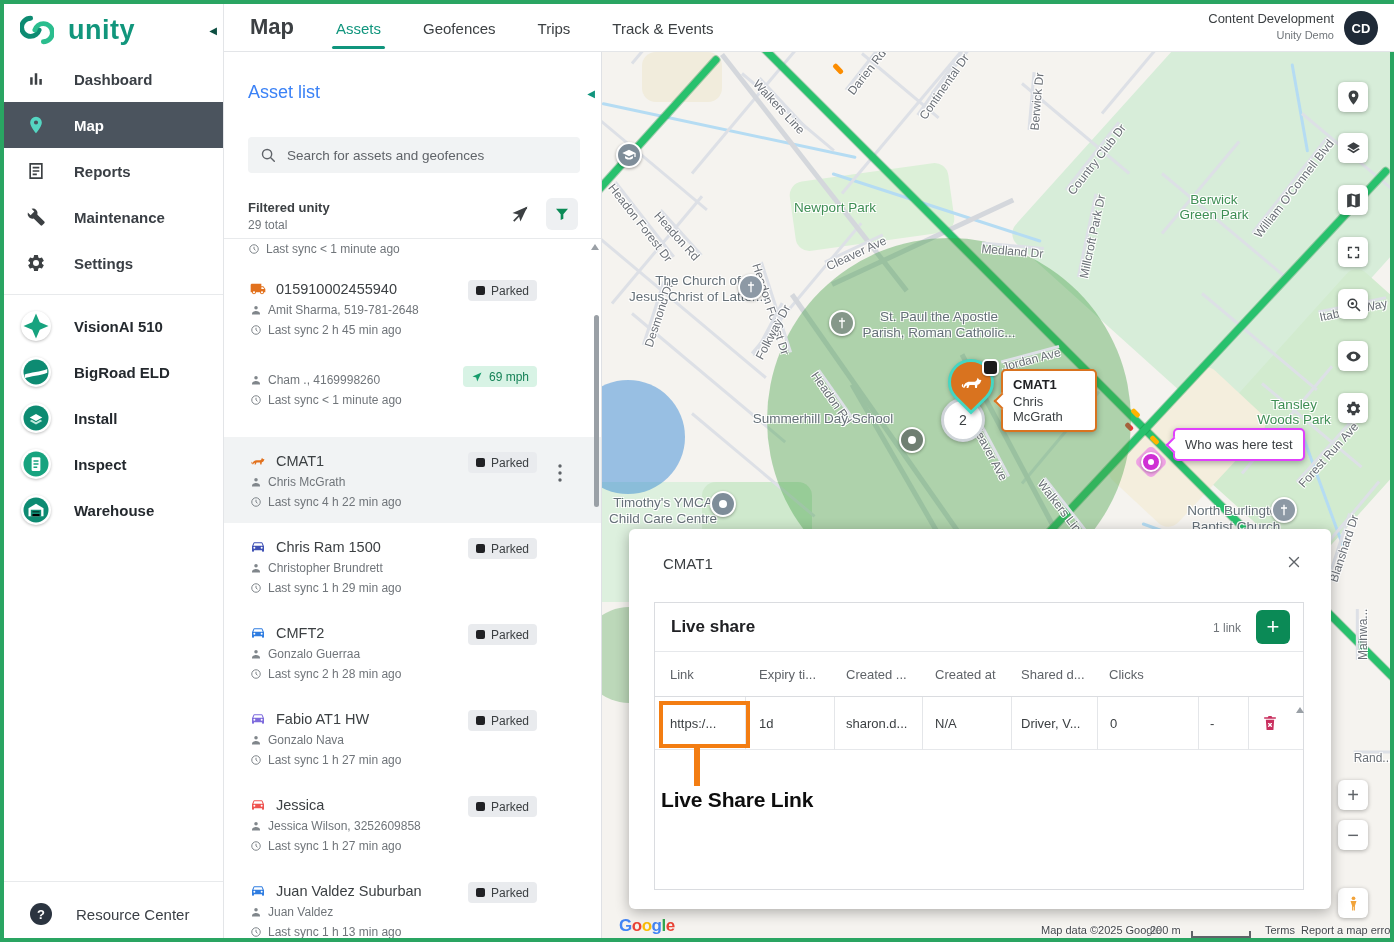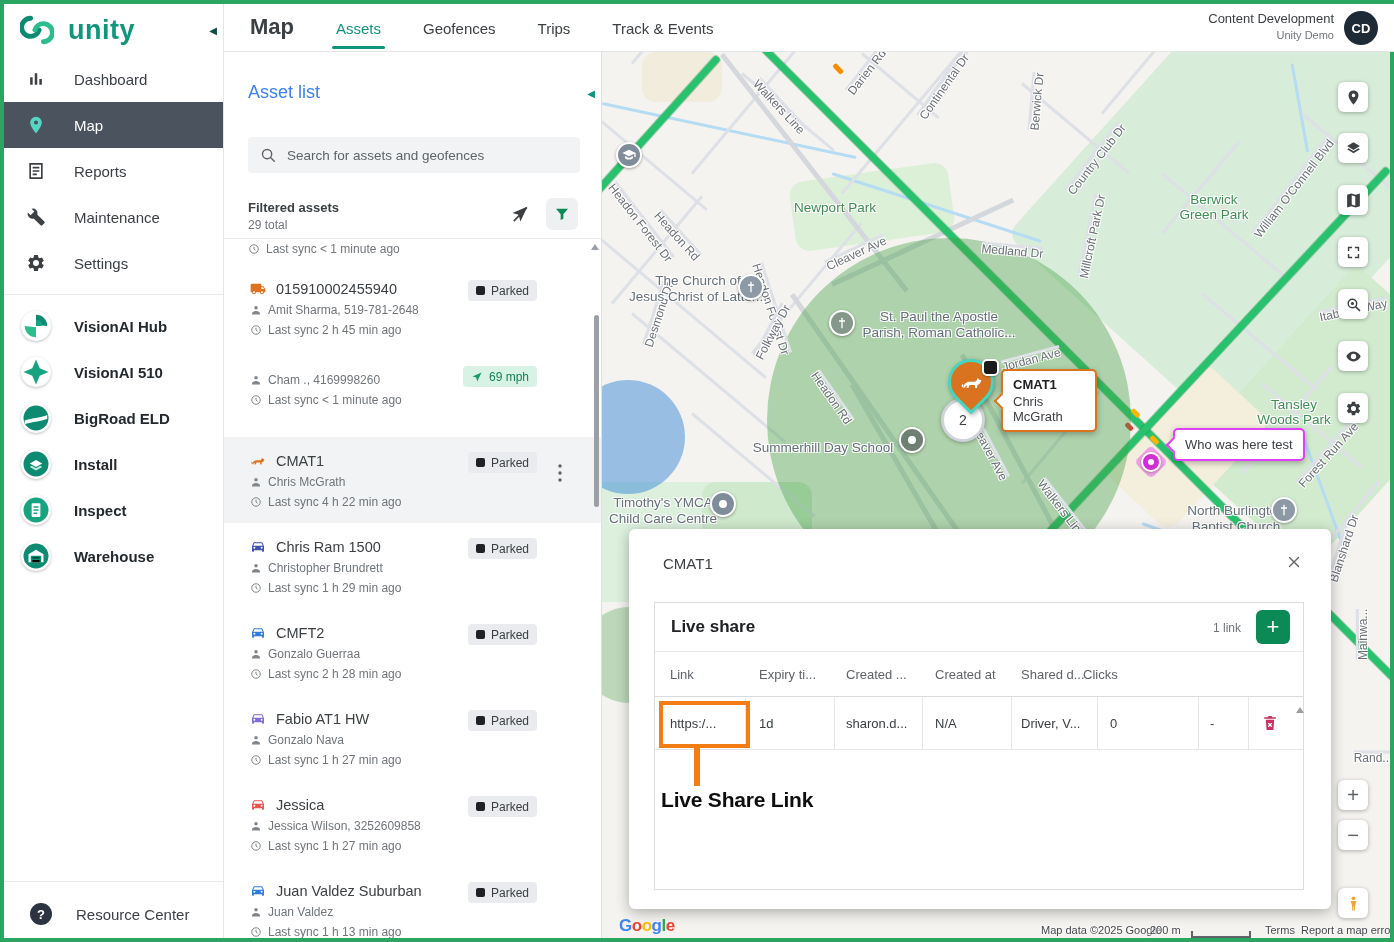--- a/index.html
+++ b/index.html
@@ -11,21 +11,21 @@
   .sidebar { position:absolute; left:0; top:0; width:220px; height:934px; background:#fff;
     border-right:1px solid #e3e5e8; z-index:5; }
   .logo-row { height:52px; display:flex; align-items:center; padding-left:16px; position:relative; }
   .logo-mark { width:34px; height:34px; display:inline-block; }
   .logo-mark svg { width:100%; height:100%; }
   .logo-text { font-size:27px; font-weight:700; color:#11967c; margin-left:14px; letter-spacing:.5px; }
   .side-collapse { position:absolute; right:6px; top:21px; font-size:10px; color:#0d4f42; }
   .nav-item { height:46px; display:flex; align-items:center; cursor:pointer; position:relative; color:#3a3f45; }
   .nav-item .nicon { width:20px; height:20px; margin-left:22px; color:#3c4043; flex:0 0 20px; }
   .nav-item .nicon svg { width:100%; height:100%; }
-  .nav-item .nlabel { margin-left:28px; font-size:15px; font-weight:400; }
+  .nav-item .nlabel { margin-left:28px; font-size:15px; font-weight:700; }
   .nav-item.selected { background:#4b545e; color:#fff; }
   .nav-item.selected .nicon { color:#55d6c2; }
   .side-divider { height:1px; background:#e8eaec; margin:8px 0; }
   .app-item .aicon { width:30px; height:30px; margin-left:17px; flex:0 0 30px; border-radius:50%;
     box-shadow:0 1px 3px rgba(0,0,0,.25); background:#fff; }
   .app-item .aicon svg { width:100%; height:100%; }
   .app-item .nlabel { margin-left:23px; font-weight:700; color:#24292e; }
   .side-footer { position:absolute; bottom:0; left:0; right:0; }
   .qmark { width:22px; height:22px; margin-left:26px; border-radius:50%; background:#2b3440; color:#fff;
     font-size:13px; font-weight:700; display:flex; align-items:center; justify-content:center; flex:0 0 22px; }
@@ -219,28 +219,20 @@
           <span class="nicon"><svg viewBox="0 0 24 24">
               <path fill="currentColor" d="M19.14 12.94c.04-.3.06-.61.06-.94s-.02-.64-.07-.94l2.03-1.58a.49.49 0 0 0 .12-.61l-1.92-3.32a.49.49 0 0 0-.59-.22l-2.39.96c-.5-.38-1.03-.7-1.62-.94l-.36-2.54a.48.48 0 0 0-.48-.41h-3.84a.48.48 0 0 0-.47.41l-.36 2.54c-.59.24-1.13.57-1.62.94l-2.39-.96a.48.48 0 0 0-.59.22L2.73 8.87c-.12.21-.08.47.12.61l2.03 1.58c-.05.3-.09.63-.09.94s.02.64.07.94l-2.03 1.58a.49.49 0 0 0-.12.61l1.92 3.32c.12.22.37.29.59.22l2.39-.96c.5.38 1.03.7 1.62.94l.36 2.54c.05.24.24.41.48.41h3.84c.24 0 .44-.17.47-.41l.36-2.54c.59-.24 1.13-.56 1.62-.94l2.39.96c.22.08.47 0 .59-.22l1.92-3.32a.49.49 0 0 0-.12-.61zM12 15.6A3.6 3.6 0 1 1 15.6 12 3.6 3.6 0 0 1 12 15.6z"></path>
             </svg></span>
           <span class="nlabel">Settings</span>
         </div>
       </nav>
     <div class="side-divider"></div>
     <nav id="nav-apps">
         <div class="nav-item app-item">
           <span class="aicon"><svg viewBox="0 0 24 24">
-              <path fill="#0d8b72" d="M12 3a9 9 0 0 1 9 9l-9-1z"></path>
-              <path fill="#2bbd8e" d="M12 21a9 9 0 0 1-9-9l9 1z"></path>
-              <path fill="#17a37f" d="M12 7a5 5 0 0 1 5 5h-5z"></path>
-            </svg></span>
-          <span class="nlabel">VisionAI Hub</span>
-        </div>
-        <div class="nav-item app-item">
-          <span class="aicon"><svg viewBox="0 0 24 24">
               <path fill="#17a37f" d="M12 2l3 7-3 3-3-3zM22 12l-7 3-3-3 3-3zM12 22l-3-7 3-3 3 3zM2 12l7-3 3 3-3 3z"></path>
             </svg></span>
           <span class="nlabel">VisionAI 510</span>
         </div>
         <div class="nav-item app-item">
           <span class="aicon"><svg viewBox="0 0 24 24">
               <circle cx="12" cy="12" r="10" fill="#0d8b72"></circle>
               <path fill="#fff" d="M3 14c4-2 13-2 18-4.5v3C16 15 7 15 3 17z"></path>
             </svg></span>
           <span class="nlabel">BigRoad ELD</span>
@@ -299,21 +291,21 @@
     <span class="ap-collapse">◀</span>
     <div class="search-box">
       <span class="sicon">
         <svg viewBox="0 0 24 24">
             <circle cx="10" cy="10" r="6.5" fill="none" stroke="currentColor" stroke-width="2"></circle>
             <path stroke="currentColor" stroke-width="2" stroke-linecap="round" d="m15.2 15.2 5 5"></path>
           </svg>
       </span>
       <span class="search-ph">Search for assets and geofences</span>
     </div>
-    <div class="filter-label">Filtered assets</div>
+    <div class="filter-label">Filtered unity</div>
     <div class="filter-total">29 total</div>
     <span class="filter-off">
       <svg viewBox="0 0 24 24">
           <path fill="currentColor" d="M21 3 3 10.8l7.3 2L12.5 21z"></path>
           <path stroke="currentColor" stroke-width="2" d="M4.5 20.5 20 4.5"></path>
         </svg>
     </span>
     <div class="filter-btn">
       <svg viewBox="0 0 24 24">
           <path fill="currentColor" d="M3 4h18l-7 8.5V19l-4 2v-8.5z"></path>
@@ -652,21 +644,21 @@
       <span class="mlabel road" style="left: 771px; top: 700px; transform: translate(-50%, -50%) rotate(0deg);">Rand...</span>
       <span class="mlabel park" style="left: 233px; top: 155px; transform: translate(-50%, -50%) rotate(0deg);">Newport Park</span>
       <span class="mlabel park" style="left: 612px; top: 155px; transform: translate(-50%, -50%) rotate(0deg);">Berwick
 Green Park</span>
       <span class="mlabel park" style="left: 692px; top: 360px; transform: translate(-50%, -50%) rotate(0deg);">Tansley
 Woods Park</span>
       <span class="mlabel poi" style="left: 96px; top: 237px; transform: translate(-50%, -50%) rotate(0deg);">The Church of
 Jesus Christ of Latter...</span>
       <span class="mlabel poi" style="left: 337px; top: 273px; transform: translate(-50%, -50%) rotate(0deg);">St. Paul the Apostle
 Parish, Roman Catholic...</span>
-      <span class="mlabel poi" style="left: 221px; top: 396px; transform: translate(-50%, -50%) rotate(0deg);">Summerhill Day School</span>
+      <span class="mlabel poi" style="left: 221px; top: 367px; transform: translate(-50%, -50%) rotate(0deg);">Summerhill Day School</span>
       <span class="mlabel poi" style="left: 61px; top: 459px; transform: translate(-50%, -50%) rotate(0deg);">Timothy's YMCA
 Child Care Centre</span>
       <span class="mlabel poi" style="left: 634px; top: 467px; transform: translate(-50%, -50%) rotate(0deg);">North Burlington
 Baptist Church</span>
       <div class="poi-circle" style="left: 14px; top: 90px; background: rgb(126, 141, 153);">
         <svg viewBox="0 0 24 24">
           <path fill="#fff" d="M12 4 2 9l10 5 8-4v5h2V9zM6 13.5V16c0 1.4 2.7 2.8 6 2.8s6-1.4 6-2.8v-2.5l-6 3z"></path>
         </svg>
       </div>
       <div class="poi-circle" style="left: 136px; top: 222px; background: rgb(141, 153, 165);">
@@ -776,21 +768,21 @@
         <span class="ls-title">Live share</span>
         <span class="ls-count">1 link</span>
         <div class="ls-add">+</div>
       </div>
       <div class="ls-thead" id="ls-headers">
           <span class="ls-th" style="left: 15px;">Link</span>
           <span class="ls-th" style="left: 104px;">Expiry ti...</span>
           <span class="ls-th" style="left: 191px;">Created ...</span>
           <span class="ls-th" style="left: 280px;">Created at</span>
           <span class="ls-th" style="left: 366px;">Shared d...</span>
-          <span class="ls-th" style="left: 428px;">Clicks</span>
+          <span class="ls-th" style="left: 454px;">Clicks</span>
         </div>
       <div class="ls-row" id="ls-row">
         <span class="ls-trash">
           <svg viewBox="0 0 24 24">
               <path fill="currentColor" d="M7 8h10l-.9 12.5H7.9zM9.3 5l1-1.5h3.4L14.7 5H19v2H5V5z"></path>
               <path stroke="#fff" stroke-width="1.6" stroke-linecap="round" d="m10.4 12.7 3.2 3.2m0-3.2-3.2 3.2"></path>
             </svg>
         </span>
         <div class="ls-uparrow"></div>
       <span class="ls-td" style="left: 15px;">https:/...</span>

